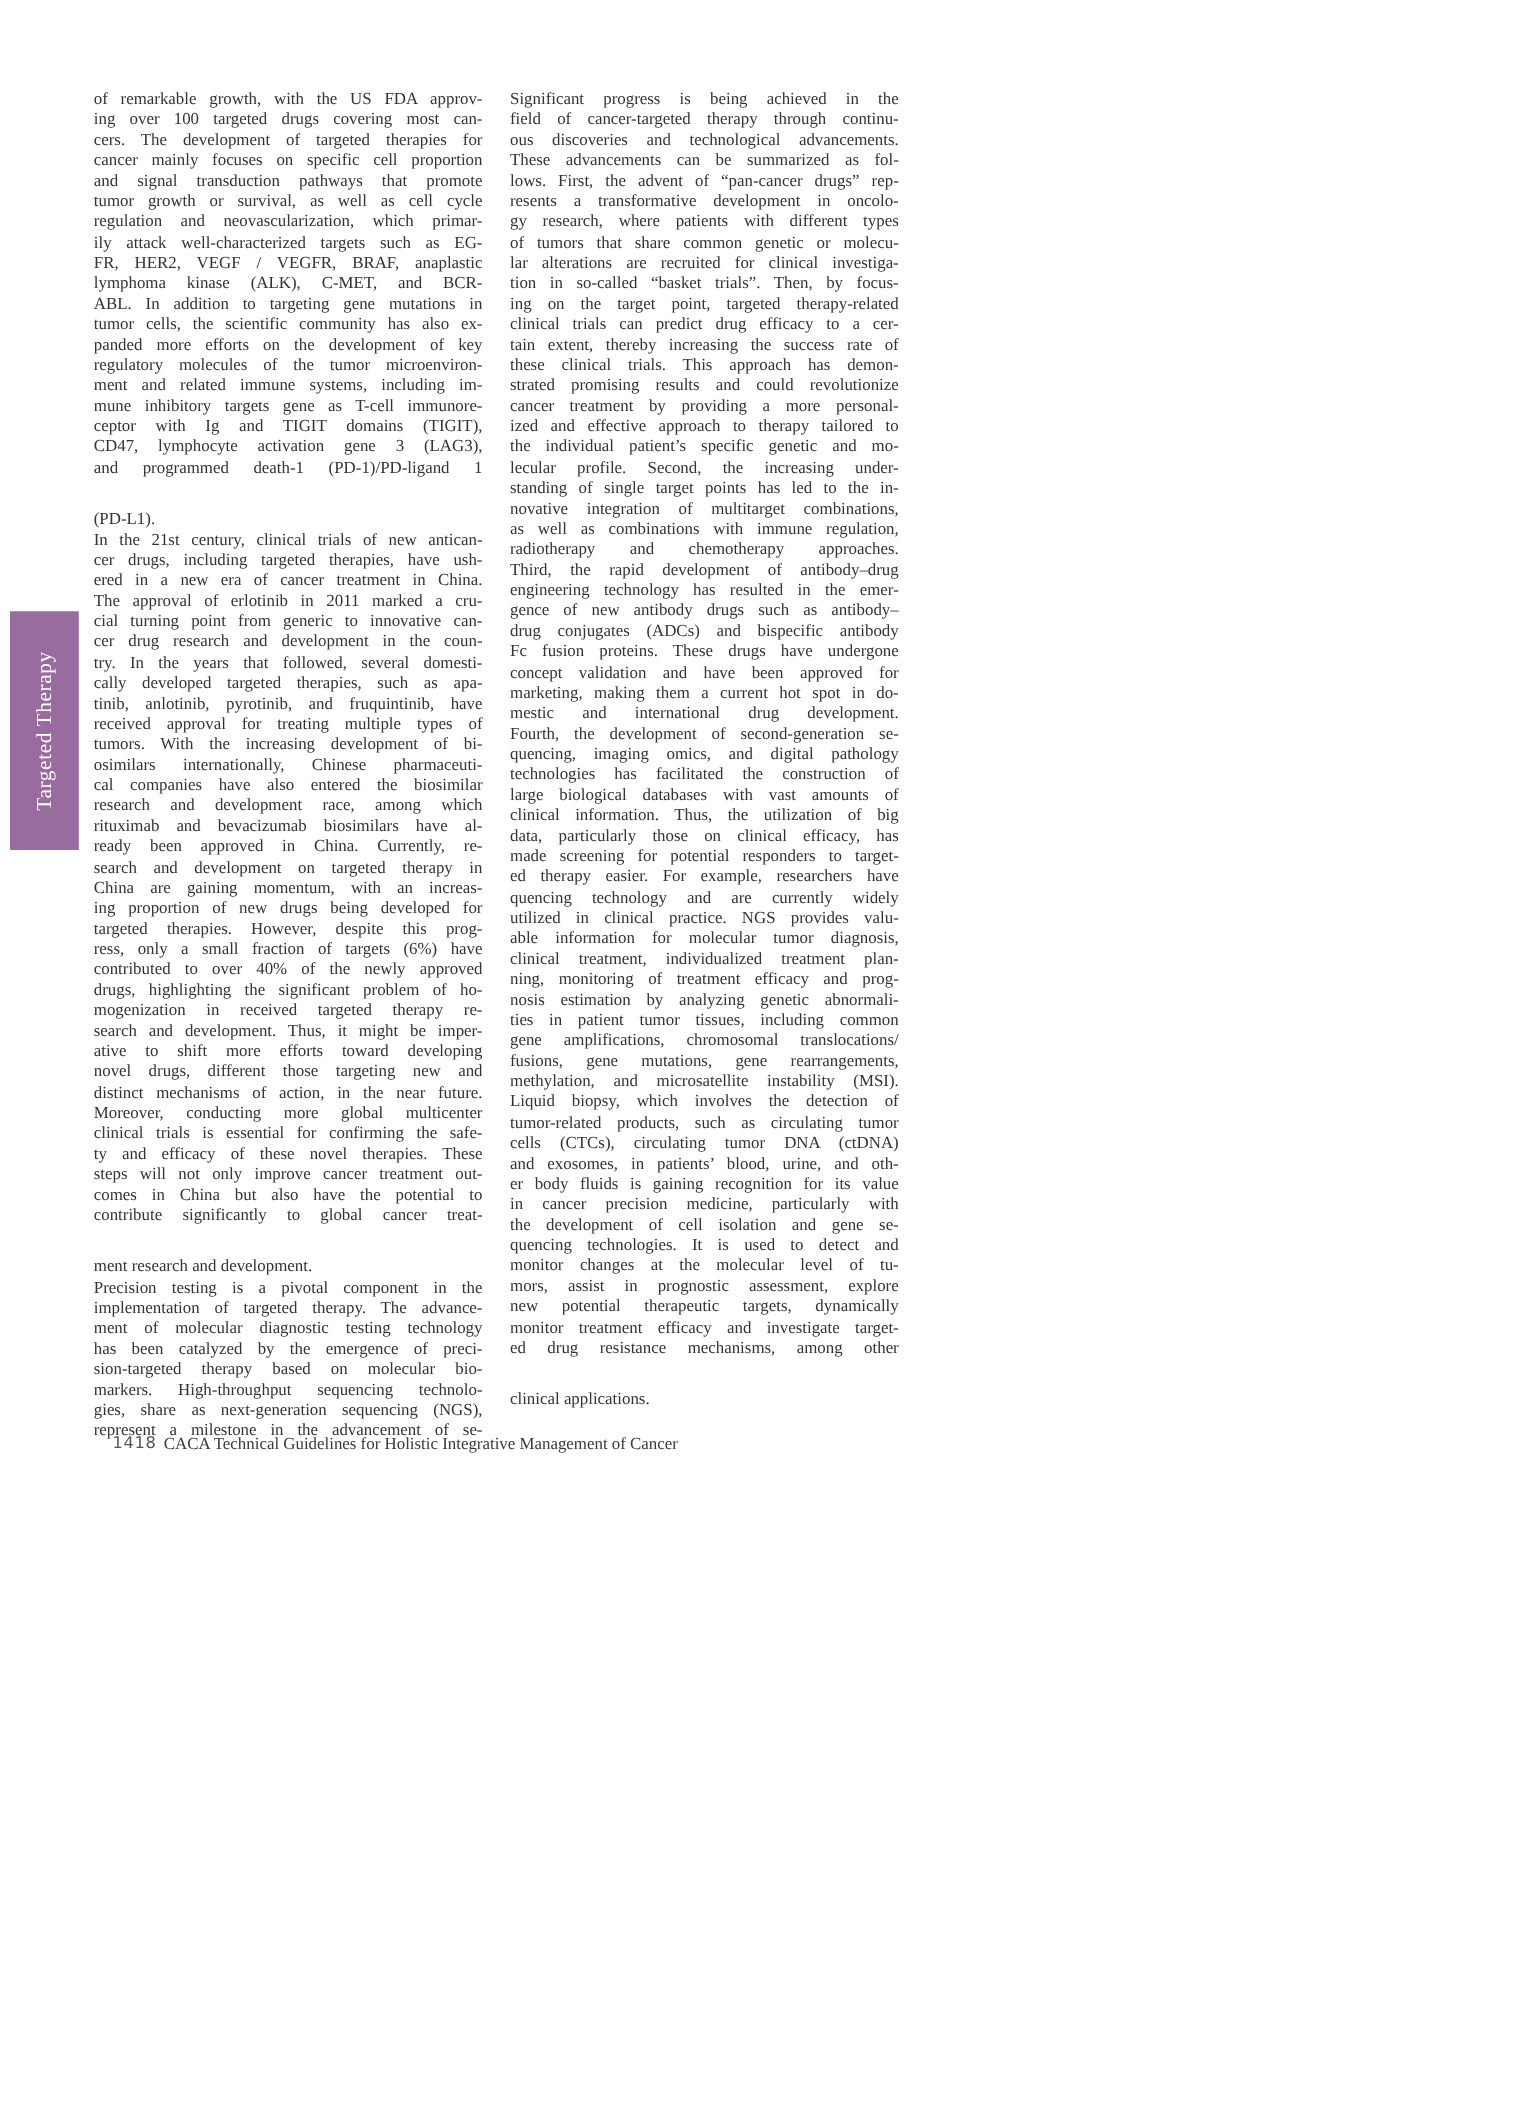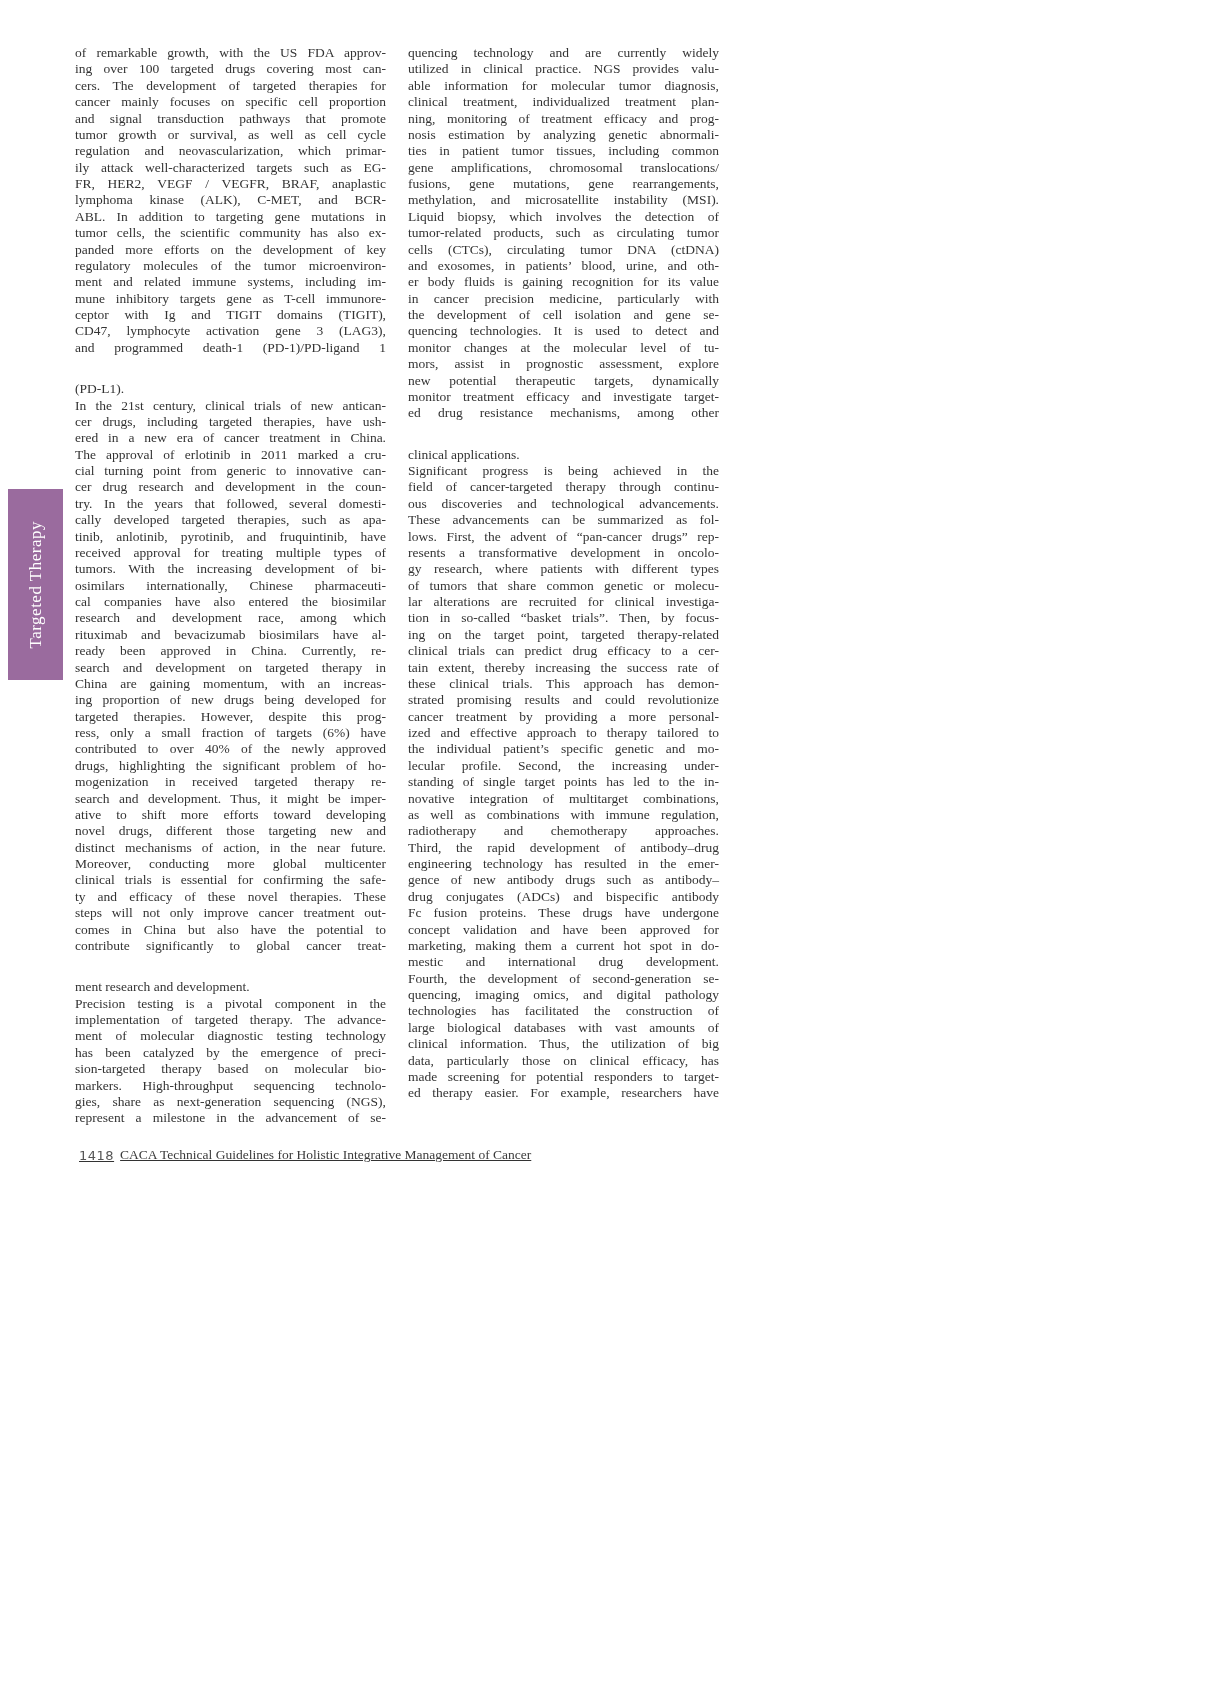--- a/index.html
+++ b/index.html
@@ -26,44 +26,43 @@
     writing-mode: vertical-rl;
     transform: rotate(180deg);
     color: #ffffff;
     font-size: 17px;
     letter-spacing: 0.5px;
     white-space: nowrap;
     font-family: "Liberation Serif", serif;
   }
   .column {
     position: absolute;
-    top: 45px;
+    top: 71px;
     width: 311px;
     font-size: 13.5px;
     line-height: 16.38px;
   }
   .column-left  { left: 75px;  }
   .column-right { left: 408px; }
   .para { margin: 0; padding: 0; }
   .line {
     text-align: justify;
     text-align-last: justify;
     white-space: normal;
     height: 16.38px;
     overflow: visible;
   }
   .line.para-end { text-align-last: left; margin-top: 25px; }
   .footer {
     position: absolute;
-    left: 79px;
+    left: 90px;
     top: 1147px;
     display: flex;
-    align-items: center;
+    align-items: flex-start;
     font-size: 13.5px;
-    text-decoration: underline;
   }
   .page-number {
     font-family: "DejaVu Sans", sans-serif;
     font-size: 13px;
     color: #555555;
     letter-spacing: 0.5px;
   }
   .running-title {
     font-family: "Liberation Serif", serif;
     color: #3a3a3a;
@@ -145,46 +144,20 @@
         <div class="line">ment of molecular diagnostic testing technology</div>
         <div class="line">has been catalyzed by the emergence of preci-</div>
         <div class="line">sion-targeted therapy based on molecular bio-</div>
         <div class="line">markers. High-throughput sequencing technolo-</div>
         <div class="line">gies, share as next-generation sequencing (NGS),</div>
         <div class="line">represent a milestone in the advancement of se-</div>
       </div>
     </div>
 
   <div class="column column-right">
-      <div class="para">
-        <div class="line">quencing technology and are currently widely</div>
-        <div class="line">utilized in clinical practice. NGS provides valu-</div>
-        <div class="line">able information for molecular tumor diagnosis,</div>
-        <div class="line">clinical treatment, individualized treatment plan-</div>
-        <div class="line">ning, monitoring of treatment efficacy and prog-</div>
-        <div class="line">nosis estimation by analyzing genetic abnormali-</div>
-        <div class="line">ties in patient tumor tissues, including common</div>
-        <div class="line">gene amplifications, chromosomal translocations/</div>
-        <div class="line">fusions, gene mutations, gene rearrangements,</div>
-        <div class="line">methylation, and microsatellite instability (MSI).</div>
-        <div class="line">Liquid biopsy, which involves the detection of</div>
-        <div class="line">tumor-related products, such as circulating tumor</div>
-        <div class="line">cells (CTCs), circulating tumor DNA (ctDNA)</div>
-        <div class="line">and exosomes, in patients’ blood, urine, and oth-</div>
-        <div class="line">er body fluids is gaining recognition for its value</div>
-        <div class="line">in cancer precision medicine, particularly with</div>
-        <div class="line">the development of cell isolation and gene se-</div>
-        <div class="line">quencing technologies. It is used to detect and</div>
-        <div class="line">monitor changes at the molecular level of tu-</div>
-        <div class="line">mors, assist in prognostic assessment, explore</div>
-        <div class="line">new potential therapeutic targets, dynamically</div>
-        <div class="line">monitor treatment efficacy and investigate target-</div>
-        <div class="line">ed drug resistance mechanisms, among other</div>
-        <div class="line para-end">clinical applications.</div>
-      </div>
       <div class="para">
         <div class="line">Significant progress is being achieved in the</div>
         <div class="line">field of cancer-targeted therapy through continu-</div>
         <div class="line">ous discoveries and technological advancements.</div>
         <div class="line">These advancements can be summarized as fol-</div>
         <div class="line">lows. First, the advent of “pan-cancer drugs” rep-</div>
         <div class="line">resents a transformative development in oncolo-</div>
         <div class="line">gy research, where patients with different types</div>
         <div class="line">of tumors that share common genetic or molecu-</div>
         <div class="line">lar alterations are recruited for clinical investiga-</div>
@@ -212,20 +185,46 @@
         <div class="line">mestic and international drug development.</div>
         <div class="line">Fourth, the development of second-generation se-</div>
         <div class="line">quencing, imaging omics, and digital pathology</div>
         <div class="line">technologies has facilitated the construction of</div>
         <div class="line">large biological databases with vast amounts of</div>
         <div class="line">clinical information. Thus, the utilization of big</div>
         <div class="line">data, particularly those on clinical efficacy, has</div>
         <div class="line">made screening for potential responders to target-</div>
         <div class="line">ed therapy easier. For example, researchers have</div>
       </div>
+      <div class="para">
+        <div class="line">quencing technology and are currently widely</div>
+        <div class="line">utilized in clinical practice. NGS provides valu-</div>
+        <div class="line">able information for molecular tumor diagnosis,</div>
+        <div class="line">clinical treatment, individualized treatment plan-</div>
+        <div class="line">ning, monitoring of treatment efficacy and prog-</div>
+        <div class="line">nosis estimation by analyzing genetic abnormali-</div>
+        <div class="line">ties in patient tumor tissues, including common</div>
+        <div class="line">gene amplifications, chromosomal translocations/</div>
+        <div class="line">fusions, gene mutations, gene rearrangements,</div>
+        <div class="line">methylation, and microsatellite instability (MSI).</div>
+        <div class="line">Liquid biopsy, which involves the detection of</div>
+        <div class="line">tumor-related products, such as circulating tumor</div>
+        <div class="line">cells (CTCs), circulating tumor DNA (ctDNA)</div>
+        <div class="line">and exosomes, in patients’ blood, urine, and oth-</div>
+        <div class="line">er body fluids is gaining recognition for its value</div>
+        <div class="line">in cancer precision medicine, particularly with</div>
+        <div class="line">the development of cell isolation and gene se-</div>
+        <div class="line">quencing technologies. It is used to detect and</div>
+        <div class="line">monitor changes at the molecular level of tu-</div>
+        <div class="line">mors, assist in prognostic assessment, explore</div>
+        <div class="line">new potential therapeutic targets, dynamically</div>
+        <div class="line">monitor treatment efficacy and investigate target-</div>
+        <div class="line">ed drug resistance mechanisms, among other</div>
+        <div class="line para-end">clinical applications.</div>
+      </div>
     </div>
 
   <div class="footer">
     <span class="page-number">1418</span>
     <span class="running-title">CACA Technical Guidelines for Holistic Integrative Management of Cancer</span>
   </div>
 
 </div>
 
 </body></html>

